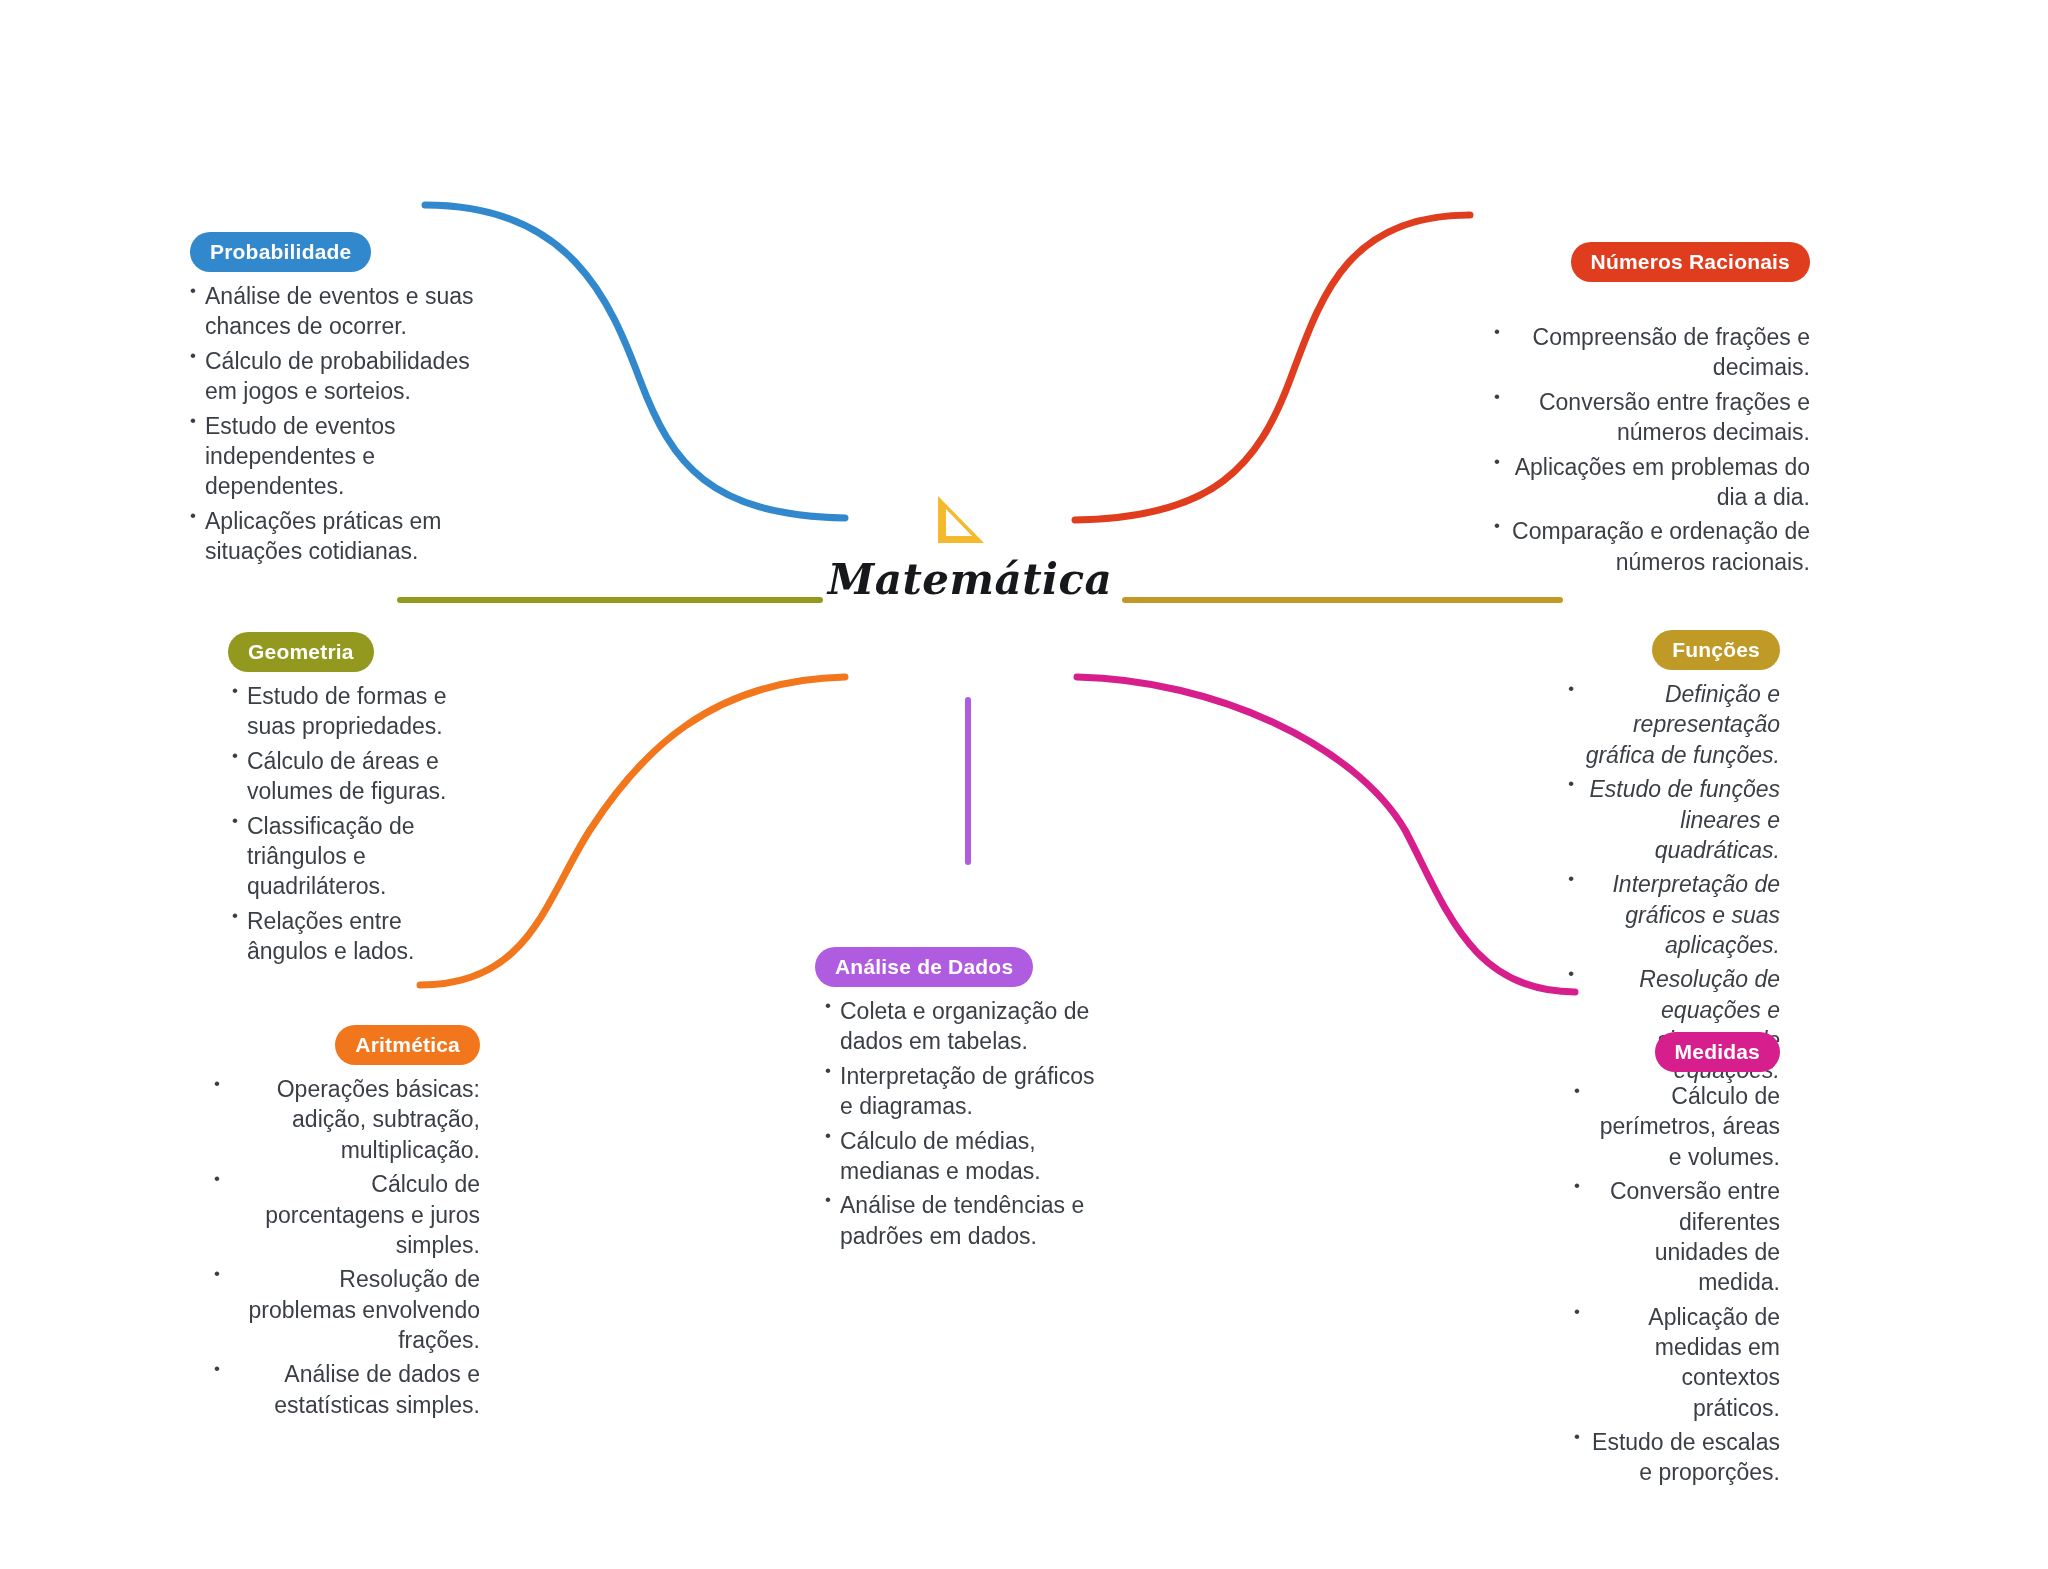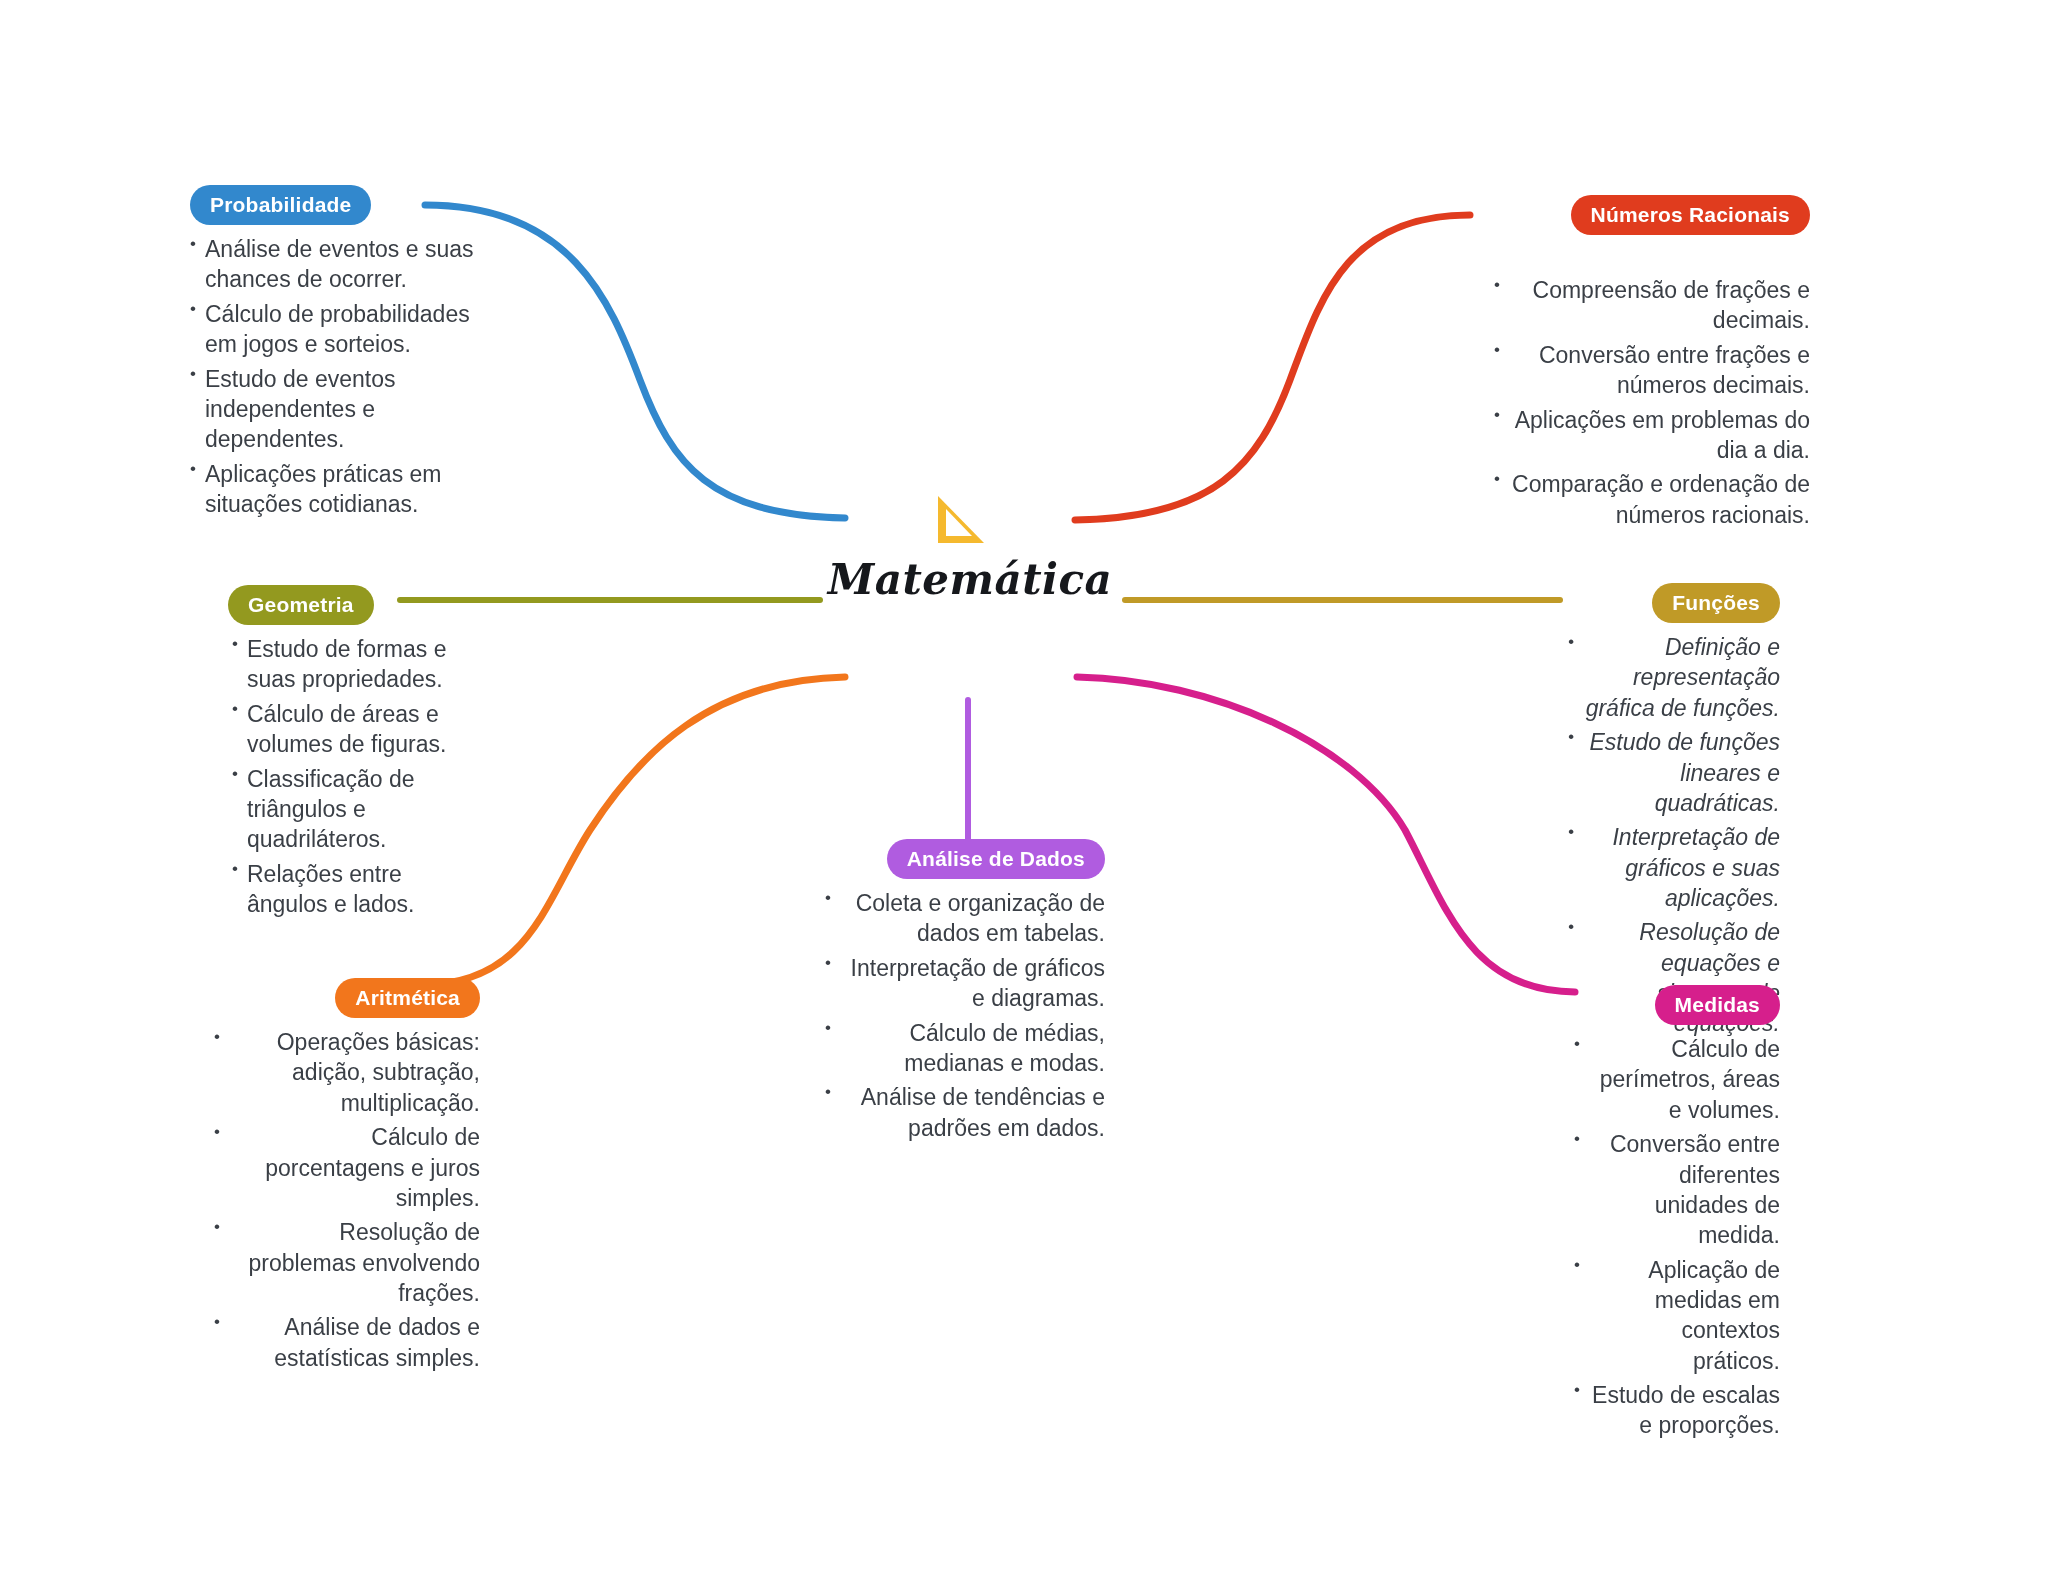--- a/index.html
+++ b/index.html
@@ -85,29 +85,29 @@
   .branch-list li::before {
     content: "•";
     position: absolute;
     left: 0;
     top: -1px;
     font-size: 17px;
     color: #3a3f46;
   }
 
   
-  .align-left .branch-pill { margin-left: 0; }
+  .align-left .branch-pill { margin-left: 0; margin-top: 47px; }
 
   .b-probabilidade { left: 190px; top: 185px; width: 290px; }
   .b-numeros       { left: 1480px; top: 195px; width: 330px; }
   .b-geometria     { left: 218px; top: 585px; width: 270px; }
   .b-funcoes       { left: 1550px; top: 583px; width: 230px; }
   .b-aritmetica    { left: 200px; top: 978px; width: 280px; text-align: right; }
   .b-medidas       { left: 1550px; top: 985px; width: 230px; }
-  .b-analise       { left: 815px; top: 839px; width: 290px; text-align: right; }
+  .b-analise       { left: 815px; top: 900px; width: 290px; }
 
   .b-geometria .branch-pill { margin-left: 10px; }
   .b-aritmetica .branch-pill { margin-left: 14px; }
   .b-geometria .branch-list,
   .b-aritmetica .branch-list { margin-left: 14px; }
   .b-analise .branch-pill { margin-left: 0; }
   .b-analise .branch-list { margin-left: 10px; }
 
   .b-funcoes, .b-medidas, .b-numeros { text-align: right; }
   .b-funcoes .branch-pill { margin-left: 12px; }

